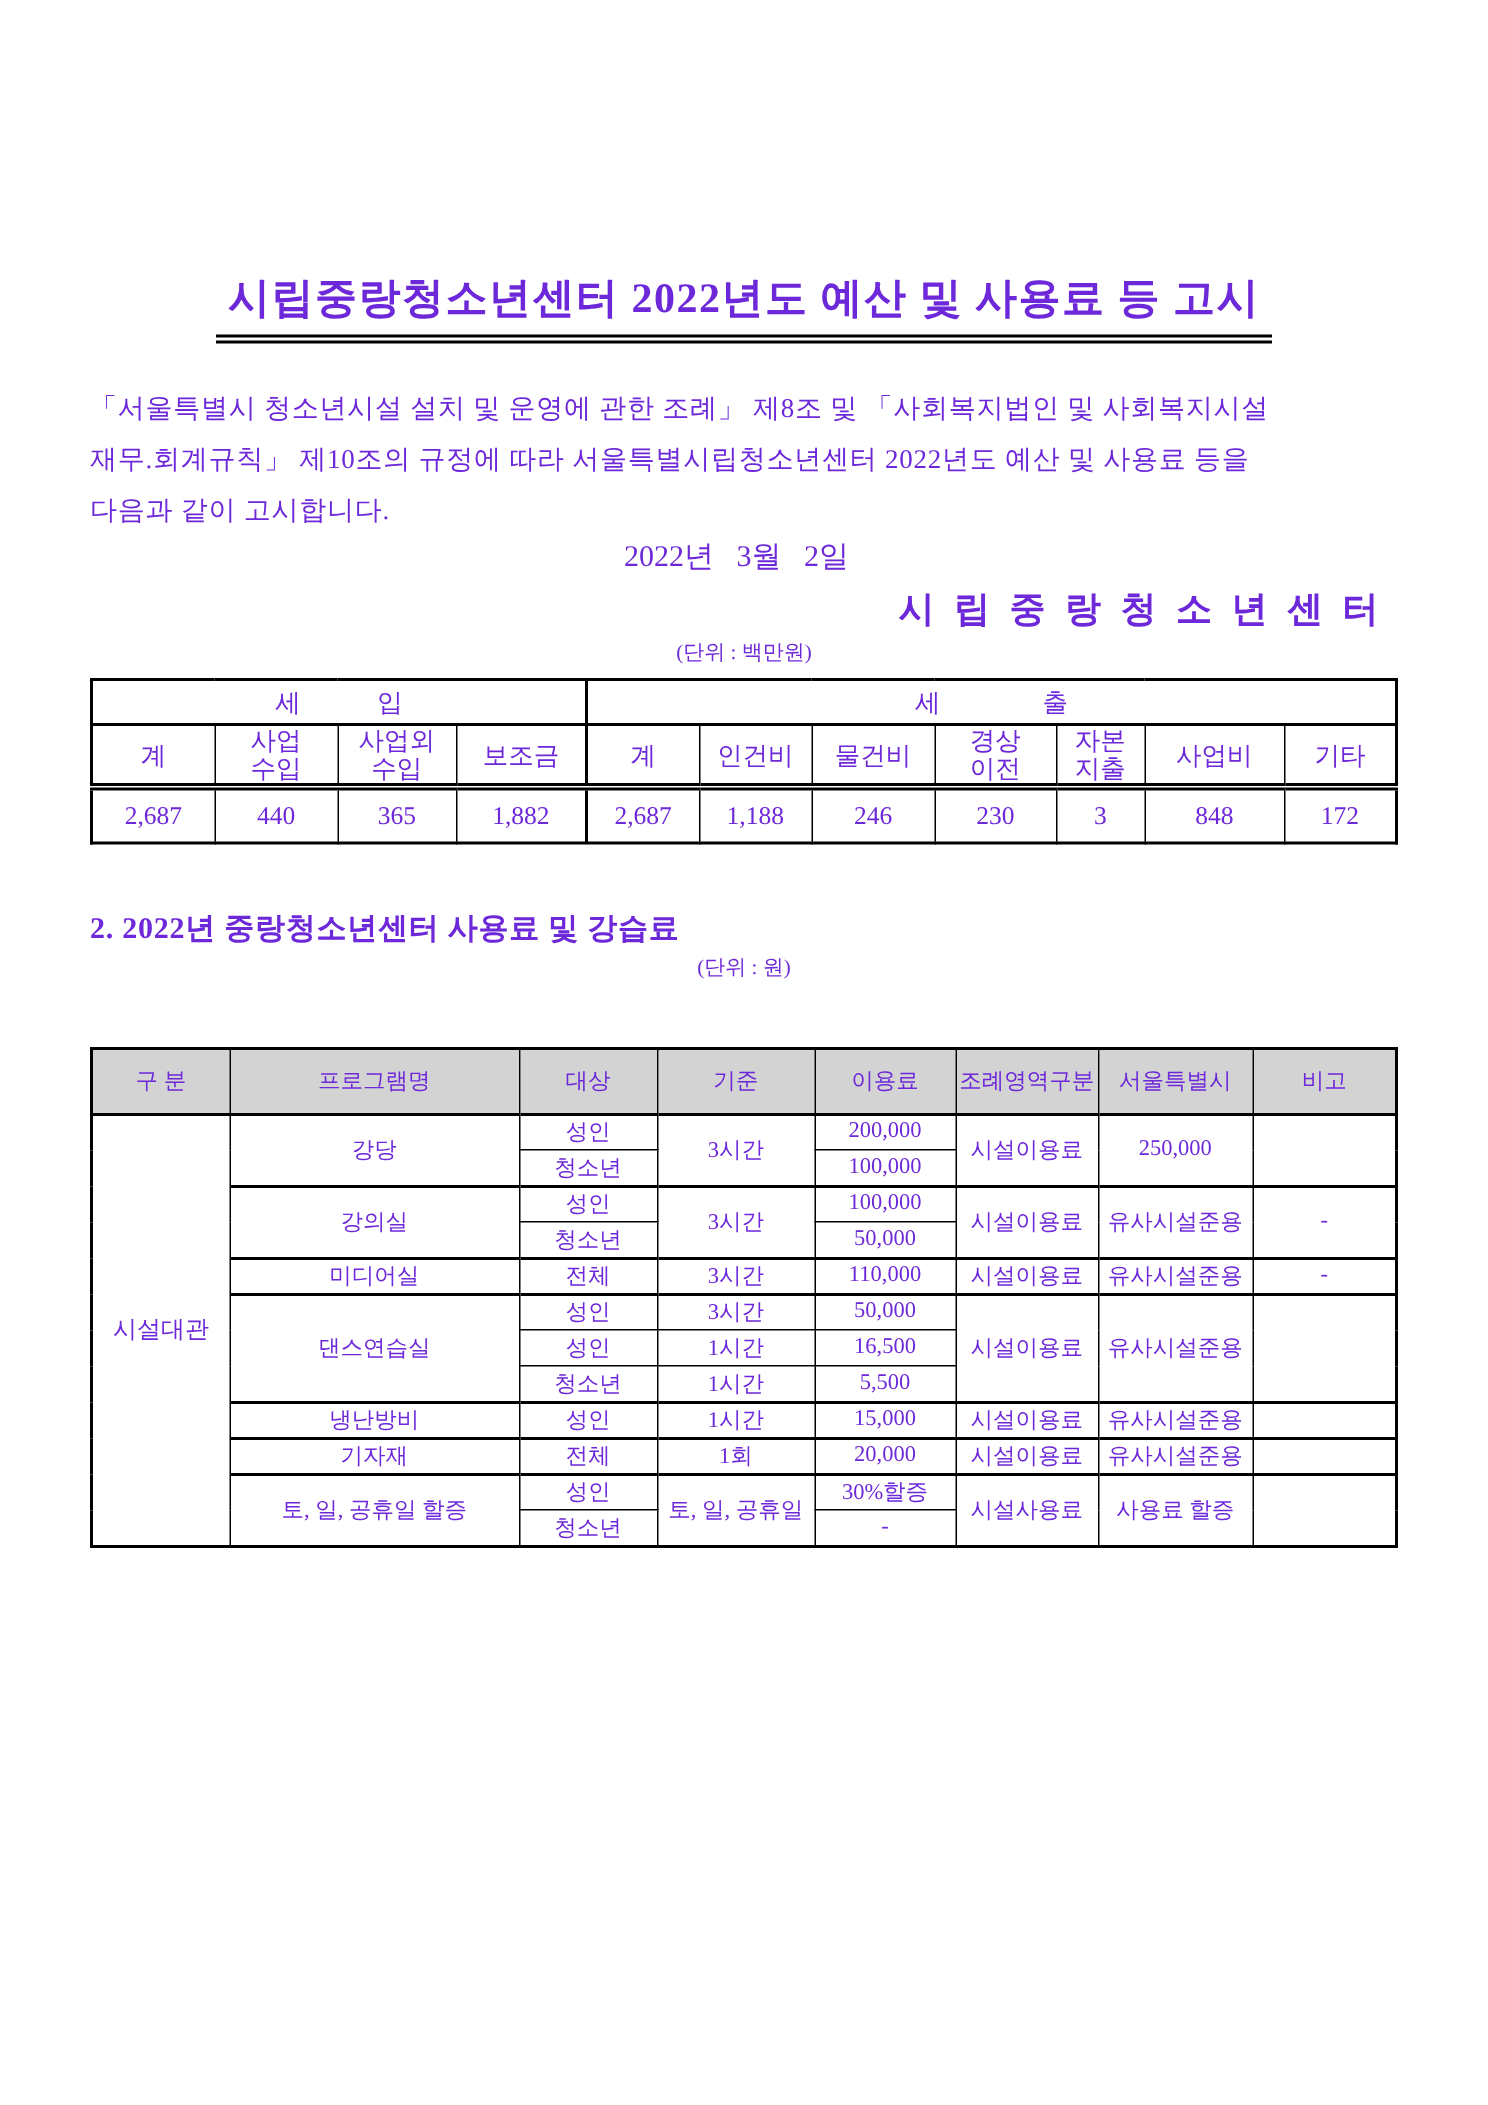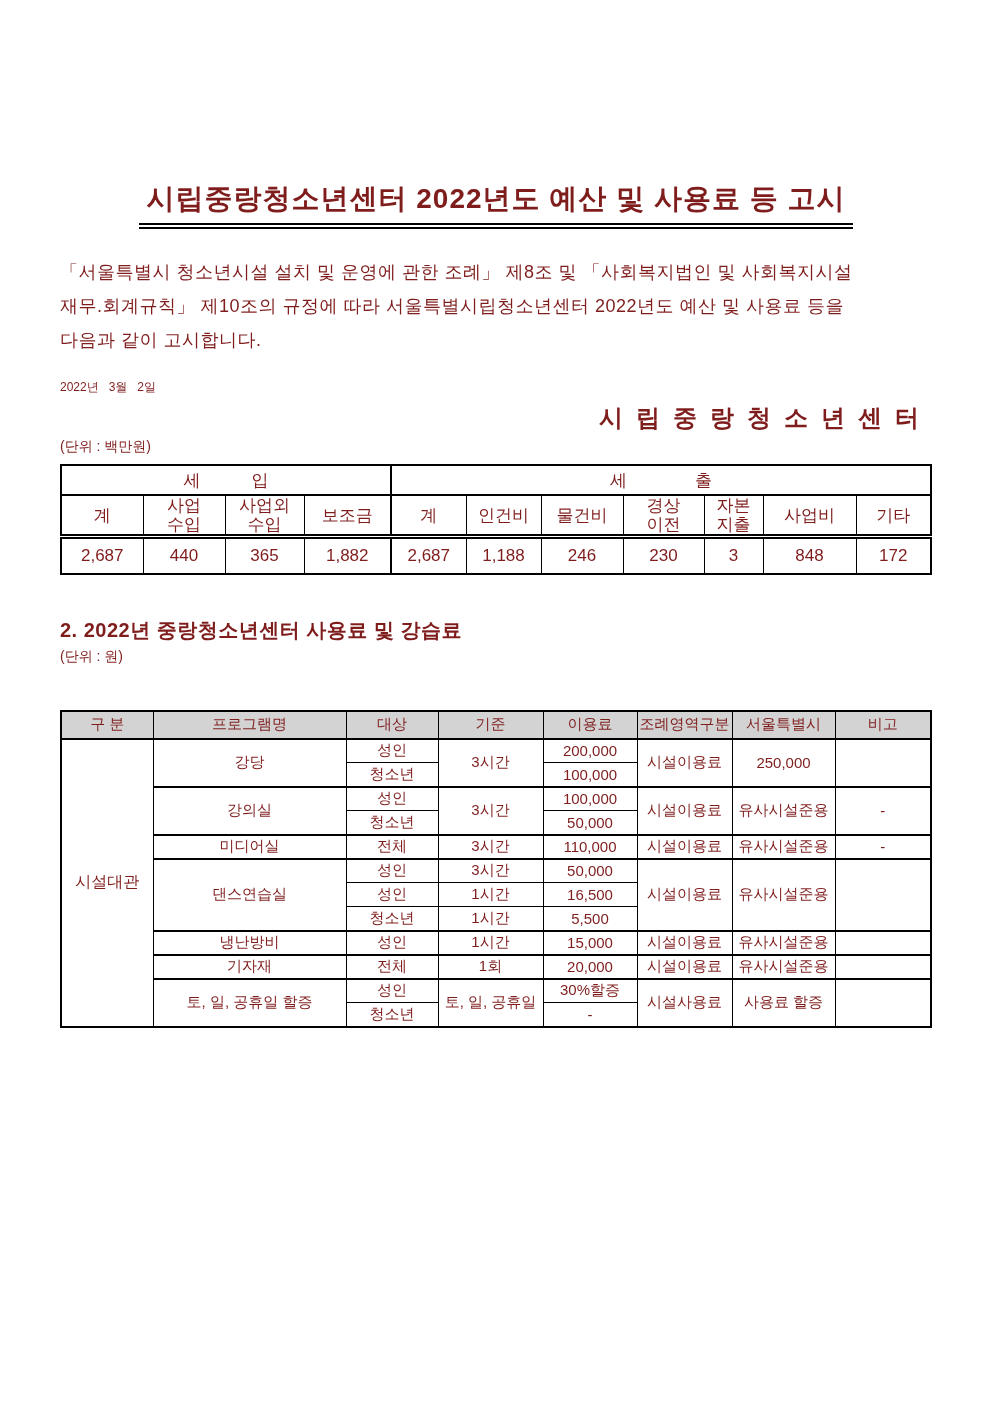--- a/index.html
+++ b/index.html
@@ -3,22 +3,22 @@
 <meta charset="utf-8">
 <style>
   * { margin: 0; padding: 0; box-sizing: border-box; }
   html, body { background: #ffffff; }
   .page {
     position: relative;
     width: 992px;
     height: 1403px;
     margin: 0 auto;
     background: #ffffff;
-    color: #7f1d1d;
-    font-family: Liberation Sans, sans-serif;
+    color: #6d28d9;
+    font-family: Liberation Serif, serif;
     overflow: hidden;
   }
   .content { padding: 180px 60px 0 60px; }
 
   
   .title-wrap { text-align: center; }
   .doc-title {
     display: inline-block;
     font-size: 28px;
     font-weight: bold;
@@ -32,23 +32,23 @@
   .body-par {
     margin-top: 26px;
     font-size: 18px;
     line-height: 34px;
     white-space: pre-line;
     letter-spacing: 0.5px;
   }
 
   
   .date-line {
-    margin-top: 22px;
-    text-align: left;
-    font-size: 12px;
+    margin-top: 0;
+    text-align: center;
+    font-size: 20px;
     white-space: pre;
     padding-right: 10px;
   }
   .signature-line {
     margin-top: 6px;
     text-align: right;
     font-size: 24px;
     font-weight: bold;
     letter-spacing: 13px;
     white-space: pre;
@@ -56,21 +56,21 @@
 
   
   .section-heading {
     font-size: 20px;
     font-weight: bold;
     letter-spacing: 0.5px;
   }
   .sec1 { margin-top: 26px; }
   .sec2 { margin-top: 42px; }
   .unit-note {
-    text-align: left;
+    text-align: center;
     font-size: 14px;
     margin-top: 4px;
     white-space: pre;
   }
 
   
   table {
     border-collapse: collapse;
     table-layout: fixed;
     width: 870px;
@@ -89,21 +89,21 @@
   .budget-table .t1-group th { height: 30px; border-bottom: 2px solid #000; }
   .budget-table .t1-head th { height: 38px; line-height: 19px; }
   .budget-table .t1-data td { height: 37px; border-top: 5px double #000; }
   .budget-table .bl2 { border-left: 2px solid #000; }
   .group-label { white-space: pre; }
 
   
   .fees-table { margin-top: 44px; border: 2px solid #000; font-size: 15px; }
   .fees-table thead th {
     background: #d3d3d3;
-    height: 28px;
+    height: 44px;
     border-bottom: 2px solid #000;
   }
   .fees-table td { height: 24px; padding: 1px 2px; }
   .fees-table tr.group-start td { border-top: 2px solid #000; }
   .fees-table td.cat { font-size: 16px; text-align: center; }
 </style>
 </head>
 <body>
 
 <div class="page">

